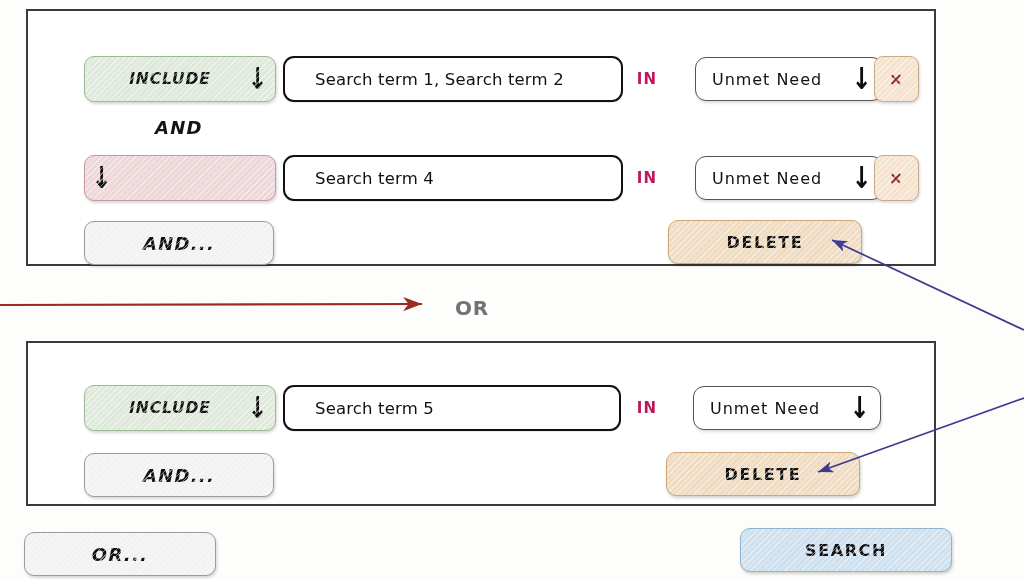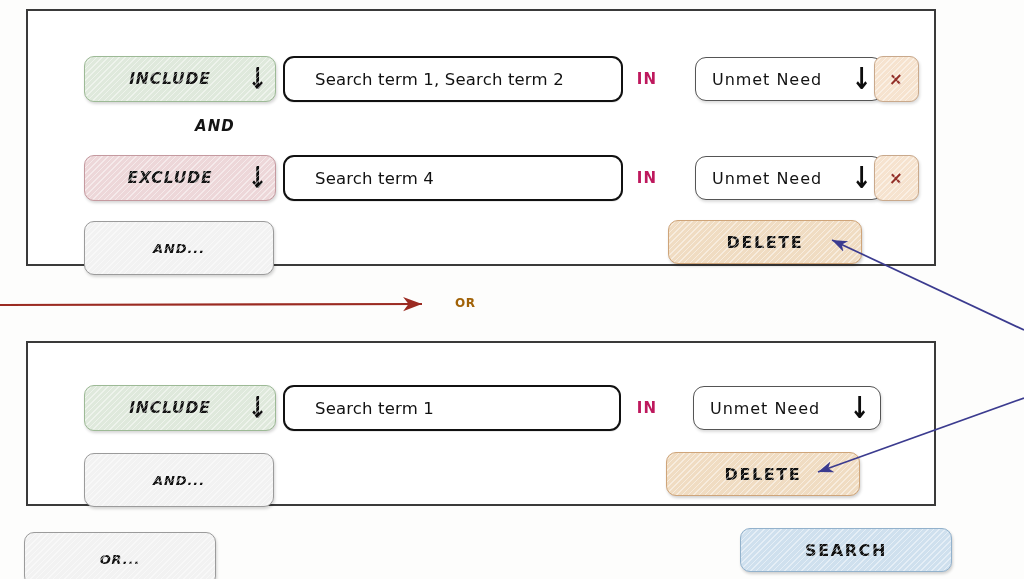--- a/index.html
+++ b/index.html
@@ -144,26 +144,26 @@
     border: 1.4px solid #c9a98c;
     background: #f6e3cf;
     color: #933029;
     font-size: 17px;
     font-weight: 700;
     box-shadow: 1px 2px 3px rgba(0,0,0,.14);
   }
 
   
   .ghost-btn {
-    height: 54px;
+    height: 44px;
     border-radius: 10px;
     border: 1.4px solid #9b9b9b;
     background: #f2f2f2;
     box-shadow: 1px 2px 3px rgba(0,0,0,.16);
-    font-size: 13px;
+    font-size: 18px;
     font-weight: 700;
     font-style: italic;
     color: #111111;
     letter-spacing: .07em;
   }
 
   
   .delete-btn {
     height: 44px;
     border-radius: 10px;
@@ -185,34 +185,33 @@
     box-shadow: 1px 2px 3px rgba(0,0,0,.18);
     font-size: 16px;
     font-weight: 700;
     color: #111111;
     letter-spacing: .1em;
   }
 
   
   .and-word {
     position: absolute;
-    font-size: 15px;
+    font-size: 18px;
     font-weight: 700;
     font-style: italic;
     color: #151515;
     letter-spacing: .07em;
-    margin-left: 40px;
   }
 
   
   .or-sep {
     position: absolute;
-    font-size: 12px;
-    font-weight: 700;
-    color: #a16207;
+    font-size: 20px;
+    font-weight: 700;
+    color: #737373;
     letter-spacing: .04em;
   }
 
   
   #annotations {
     position: absolute;
     left: 0; top: 0;
     width: 1024px; height: 579px;
     pointer-events: none;
   }
@@ -238,21 +237,20 @@
   <span class="dn-arrow">↓</span>
 </div>
 
 <div class="ctl x-btn hatch" style="left:874px; top:56px;">
   <span>×</span>
 </div>
 
 <div class="and-word" style="left:155px; top:117px;">AND</div>
 
 <div class="ctl op-select op-exclude hatch" style="left:84px; top:155px; width:192px;">
-  <span class="op-label">EXCLUDE</span>
   <span class="dn-arrow">↓</span>
 </div>
 
 <div class="ctl term-input" style="left:283px; top:155px; width:340px;">
   <span>Search term 4</span>
 </div>
 
 <div class="ctl in-word" style="left:632px; top:155px; width:30px; height:46px;">IN</div>
 
 <div class="ctl field-select" style="left:670px; top:156px; width:188px;">
@@ -271,21 +269,21 @@
 <div class="or-sep" style="left:455px; top:296px;">OR</div>
 
 <div class="panel" id="panel-1"></div>
 
 <div class="ctl op-select op-include hatch" style="left:84px; top:385px; width:192px;">
   <span class="op-label">INCLUDE</span>
   <span class="dn-arrow">↓</span>
 </div>
 
 <div class="ctl term-input" style="left:283px; top:385px; width:338px;">
-  <span>Search term 1</span>
+  <span>Search term 5</span>
 </div>
 
 <div class="ctl in-word" style="left:632px; top:385px; width:30px; height:46px;">IN</div>
 
 <div class="ctl field-select" style="left:668px; top:386px; width:188px;">
   <span class="fs-label">Unmet Need</span>
   <span class="dn-arrow">↓</span>
 </div>
 
 <div class="ctl ghost-btn hatch" style="left:84px; top:453px; width:190px;">AND...</div>

